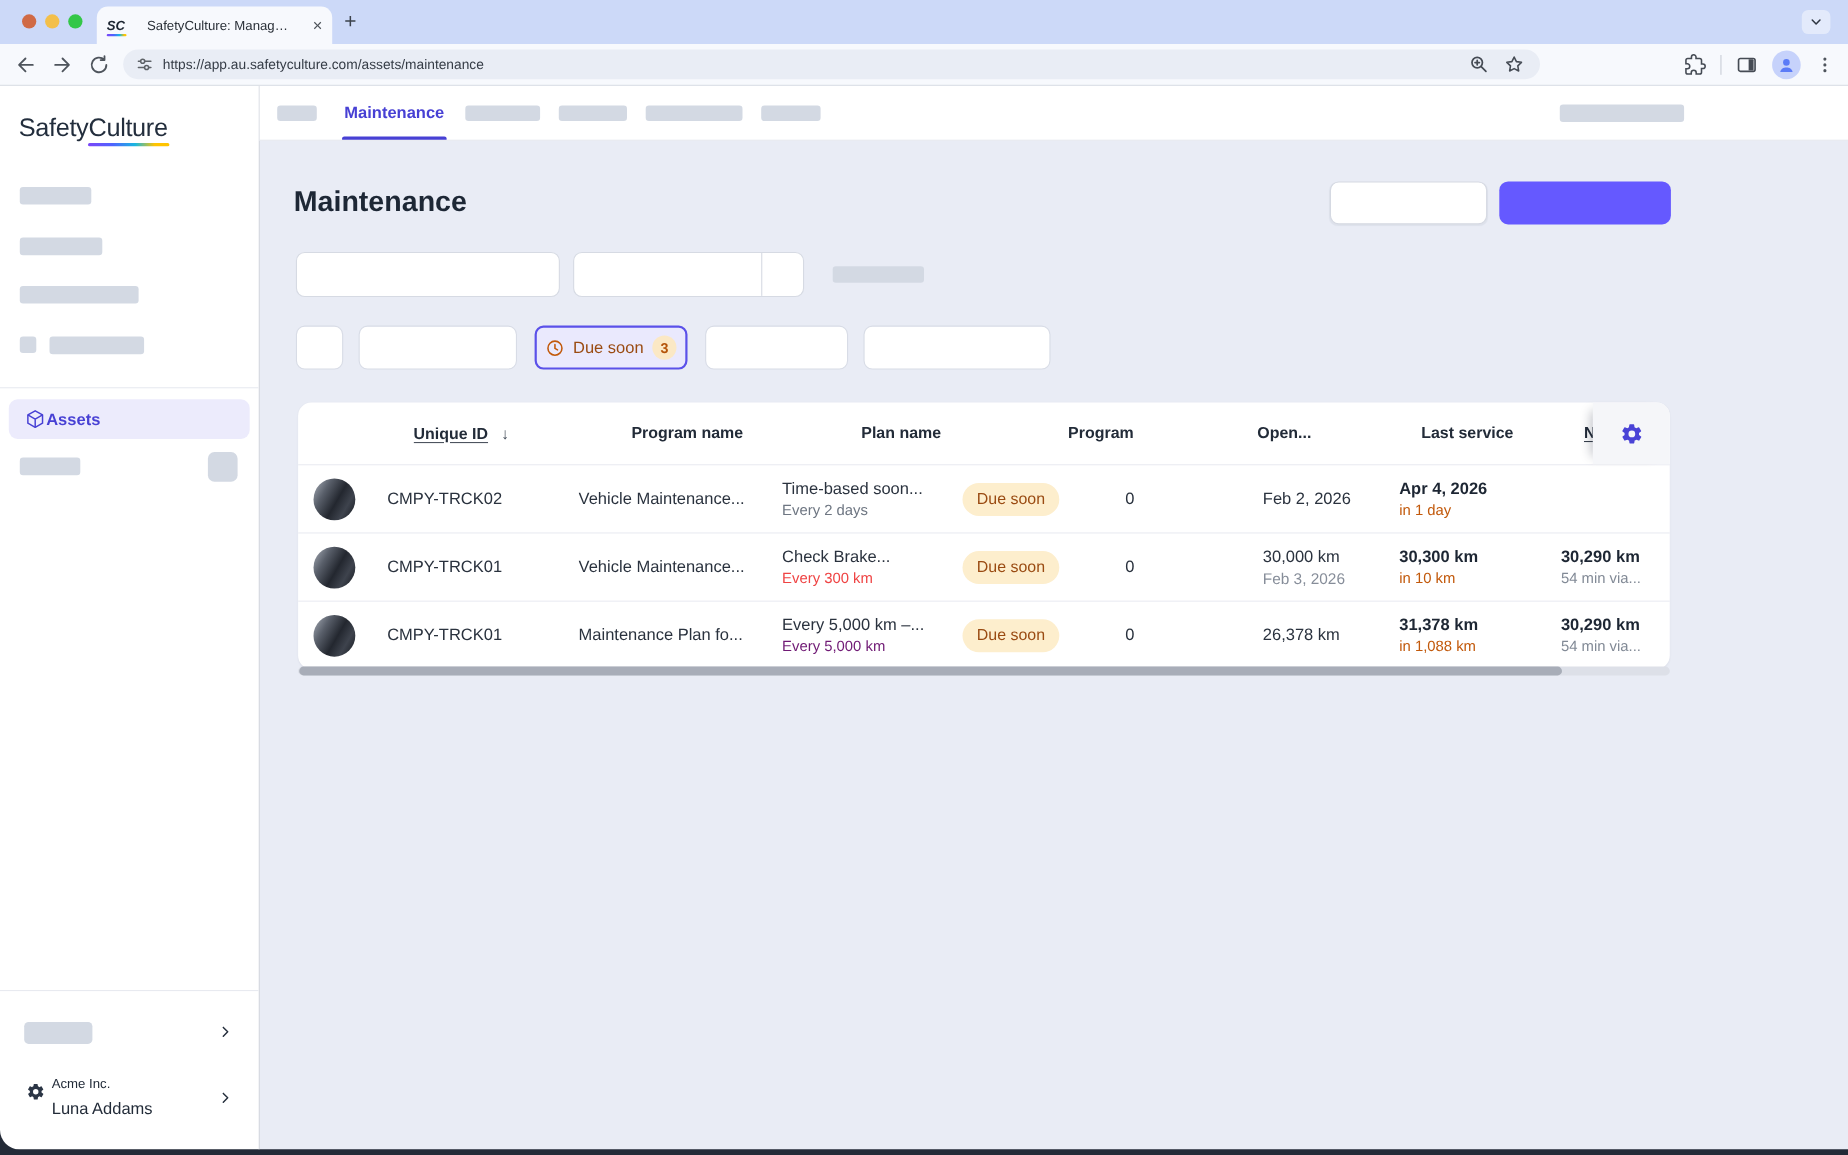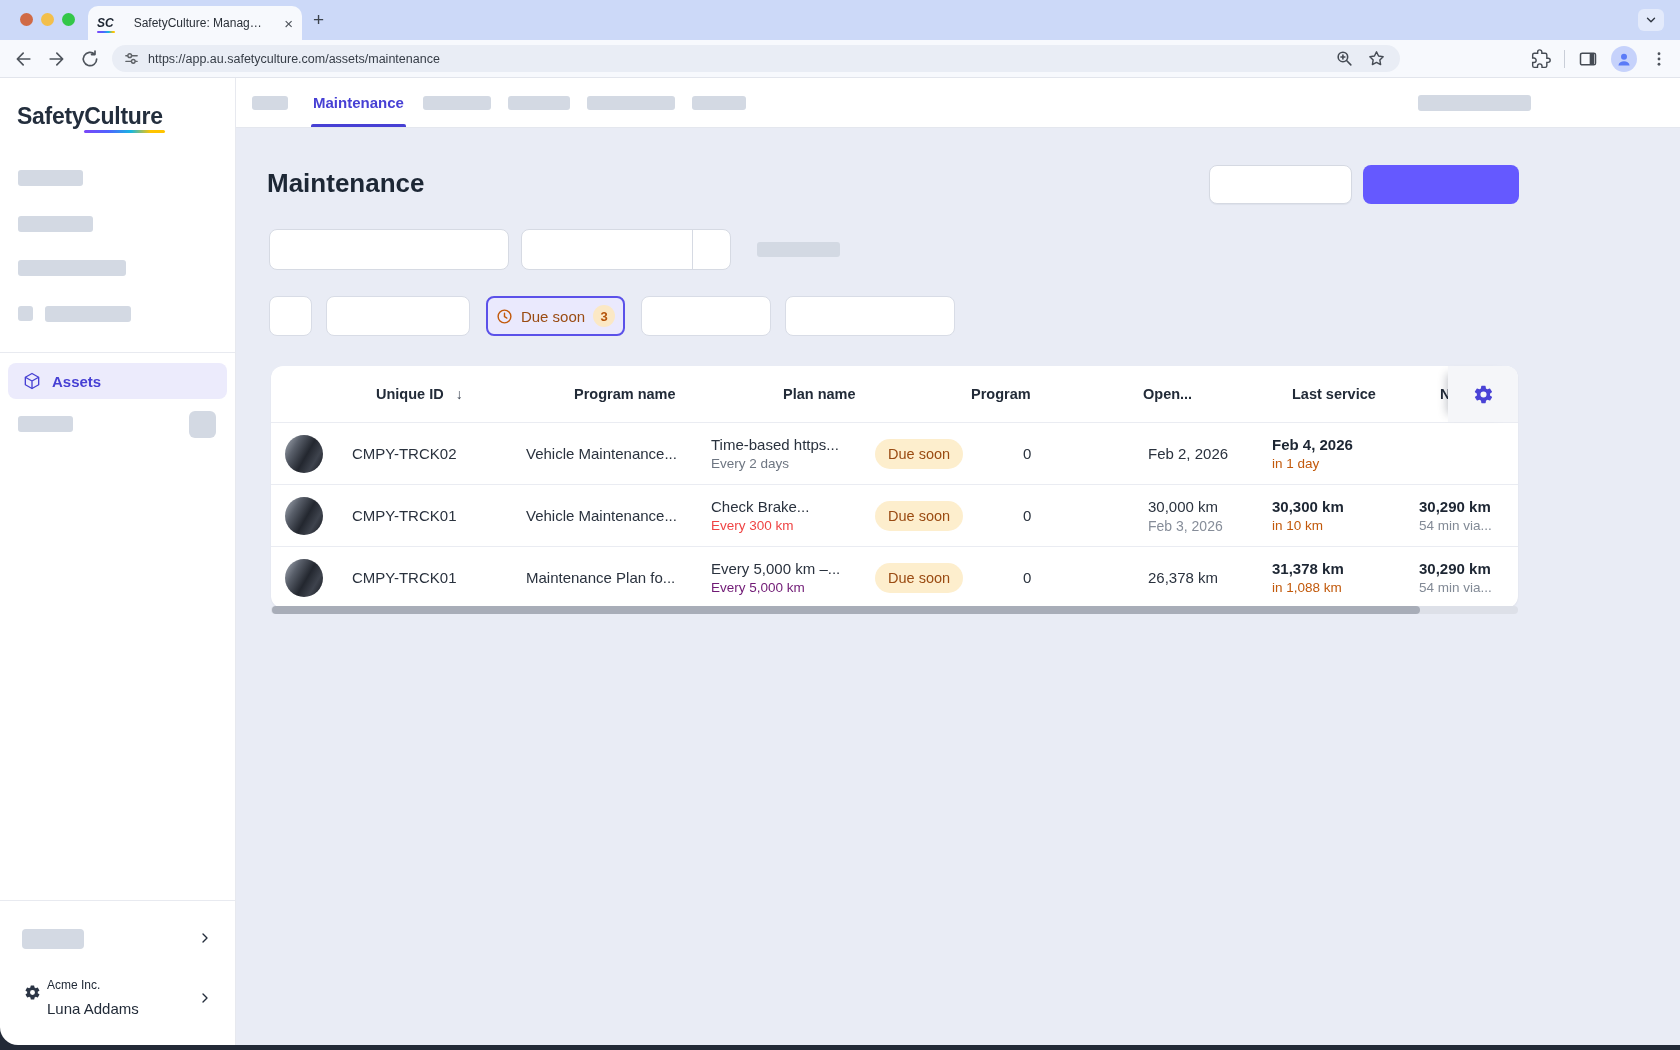--- a/index.html
+++ b/index.html
@@ -29,26 +29,26 @@
   .avatar{width:26px;height:26px;border-radius:50%;background:#c6d2fb;display:flex;align-items:center;justify-content:center;}
 
   
   .app{flex:1;display:flex;min-height:0;border-radius:0 0 0 18px;overflow:hidden;}
   .sidebar{width:236px;flex:0 0 auto;background:#fff;border-right:1px solid #e7e9ef;position:relative;box-sizing:border-box;}
   .main{flex:1;background:#e9ecf5;position:relative;min-width:0;}
 
   .skeleton{background:#d3d9e3;border-radius:3px;position:absolute;}
 
   
-  .logo{position:absolute;left:17px;top:25px;font-size:23px;font-weight:700;letter-spacing:-.3px;color:#232e3d;white-space:nowrap;text-align:center;}
+  .logo{position:absolute;left:17px;top:25px;font-size:23px;font-weight:400;letter-spacing:-.3px;color:#232e3d;white-space:nowrap;text-align:center;}
   .logo .p2{position:relative;}
   .logo .p2::after{content:"";position:absolute;left:0;right:-2px;bottom:-4px;height:3px;border-radius:2px;background:linear-gradient(90deg,#7b46f8,#4f63ff 30%,#18b7e0 58%,#ffc400 82%,#ffc400);}
   .sdiv{position:absolute;left:0;right:0;height:1px;background:#e8eaf0;}
   .nav-assets{position:absolute;left:8px;top:285px;width:219px;height:36px;border-radius:8px;background:#ecebfc;display:flex;align-items:center;box-sizing:border-box;padding-left:14px;}
-  .nav-assets .lbl{margin-left:10px;font-size:15px;font-weight:600;color:#4740d4;}
+  .nav-assets .lbl{font-size:15px;font-weight:600;color:#4740d4;}
   .chev{position:absolute;width:16px;height:16px;}
   .org-name{position:absolute;left:47px;top:900px;font-size:12px;color:#222b38;}
   .user-name{position:absolute;left:47px;top:922px;font-size:15px;color:#222b38;}
 
   
   .topnav{height:50px;background:#fff;border-bottom:1px solid #e4e7ee;display:flex;align-items:center;padding:0 16px;box-sizing:border-box;position:relative;}
   .tn-skel{background:#d3d9e3;border-radius:3px;height:14px;flex:0 0 auto;}
   .nav-tab{height:100%;display:flex;align-items:center;margin-left:25px;position:relative;color:#4740d4;font-weight:600;font-size:15px;}
   .nav-tab::after{content:"";position:absolute;left:-2px;right:-2px;bottom:0;height:3px;background:#4740d4;border-radius:2px 2px 0 0;}
 
@@ -262,30 +262,30 @@
             </div>
           </div>
 
           <div class="grid trow">
             <div>
                 <div class="thumb"></div>
               </div>
             <div class="cell-main">CMPY-TRCK02</div>
             <div class="cell-main">Vehicle Maintenance...</div>
             <div>
-                <div class="cell-main">Time-based https...</div>
+                <div class="cell-main">Time-based soon...</div>
                 <div class="cell-sub" style="color:#6e7682">Every 2 days</div>
               </div>
             <div><span class="pill">Due soon</span></div>
             <div class="cell-main">0</div>
             <div>
                 <div class="cell-main">Feb 2, 2026</div>
               </div>
             <div>
-                <div class="cell-strong">Feb 4, 2026</div>
+                <div class="cell-strong">Apr 4, 2026</div>
                 <div class="cell-sub orange">in 1 day</div>
               </div>
             <div>
                 <div class="cell-strong"></div>
               </div>
           </div>
 
           <div class="grid trow">
             <div>
                 <div class="thumb"></div>

